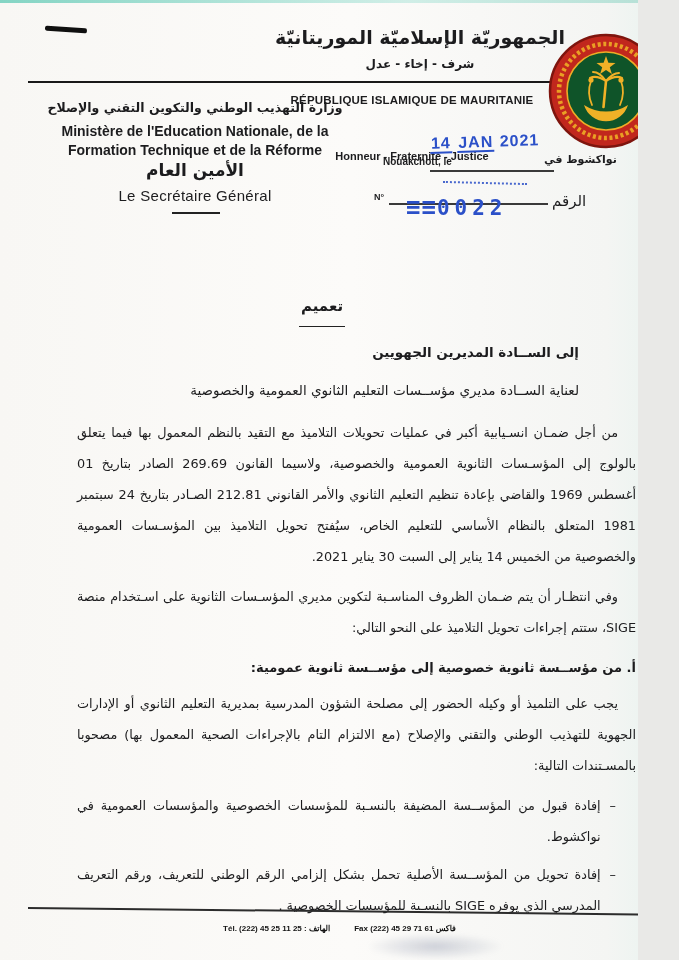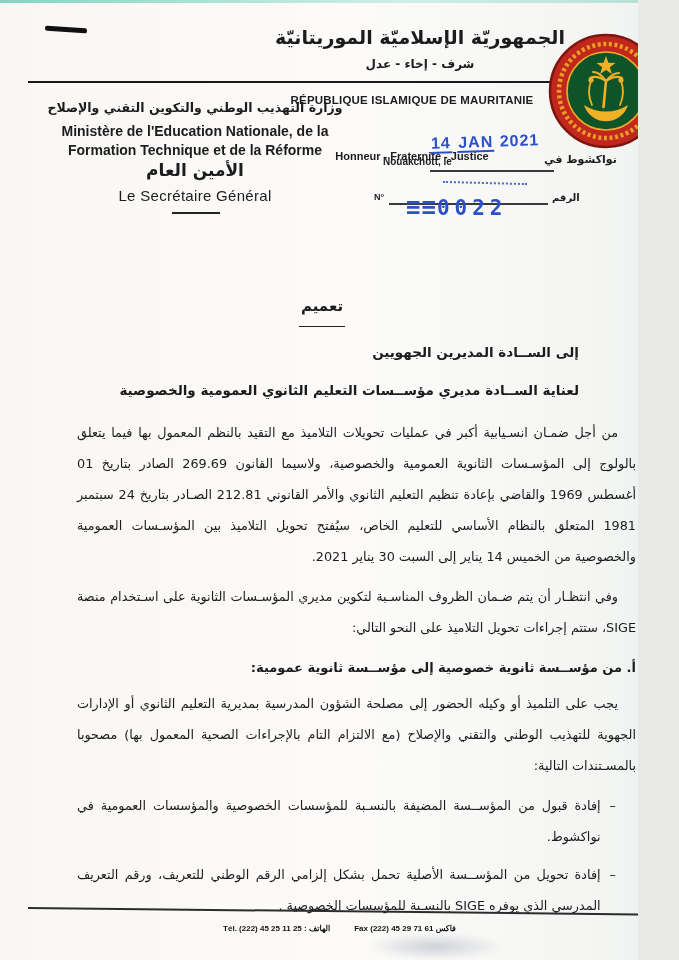--- a/index.html
+++ b/index.html
@@ -35,30 +35,30 @@
 
   
   .nk-fr{left:383px;top:156px;font-size:10px;font-weight:bold;}
   .date-rule{left:430px;top:170px;width:124px;height:1.5px;background:#3a3a3a;}
   .nk-ar{left:544px;top:153px;font-size:11px;font-weight:bold;}
   .date-stamp{left:430px;top:133px;color:var(--blue);font-size:16px;font-weight:bold;letter-spacing:1px;transform:rotate(-2deg);white-space:nowrap;}
   .date-stamp .du{border-bottom:2.5px solid currentColor;padding:0 1px;}
   .date-scribble{left:443px;top:176px;width:84px;height:6px;border-bottom:2.5px dotted var(--blue);transform:rotate(1.5deg);opacity:.85;}
   .no-fr{left:374px;top:192px;font-size:9px;font-weight:bold;}
   .no-rule{left:389px;top:203px;width:159px;height:1.5px;background:#3a3a3a;}
-  .no-ar{left:552px;top:192px;font-size:10px;font-weight:bold;}
+  .no-ar{left:552px;top:192px;font-size:15px;font-weight:normal;}
   .no-stamp{left:406px;top:193px;color:var(--blue);font-family:"DejaVu Sans Mono",monospace;font-weight:bold;white-space:nowrap;}
   .no-stamp .pre{font-size:24px;letter-spacing:1px;}
   .no-stamp .dig{font-size:21px;letter-spacing:5px;}
 
   
   .doc-type{left:272px;top:297px;width:100px;font-size:15px;font-weight:bold;}
   .doc-type span{border-bottom:1.5px solid #222;padding:0 2px 11px;}
   .addr1{right:59px;top:344px;font-size:13.5px;font-weight:bold;}
-  .addr2{right:59px;top:382px;font-size:13.5px;font-weight:bold;}
+  .addr2{right:59px;top:382px;font-size:13.5px;font-weight:normal;}
   .body-text{left:77px;top:417px;width:559px;direction:rtl;text-align:justify;font-size:12.8px;line-height:31px;}
   .body-text p{margin:0 0 9px;text-indent:18px;}
   .sec-h{font-weight:bold;margin:1px 0 5px;font-size:13px;}
   .bullet{display:flex;gap:9px;margin:0 0 7px;padding-right:20px;}
   .bullet .dash{flex:0 0 auto;}
   .bullet .btxt{text-align:justify;}
 
   
   .footer-rule{left:28px;top:907px;width:618px;height:2px;background:#2c2c2c;transform:rotate(0.6deg);transform-origin:left center;}
   .footer-text{left:0;top:924px;width:679px;display:flex;justify-content:center;gap:24px;font-size:8px;font-weight:bold;color:#131313;}

